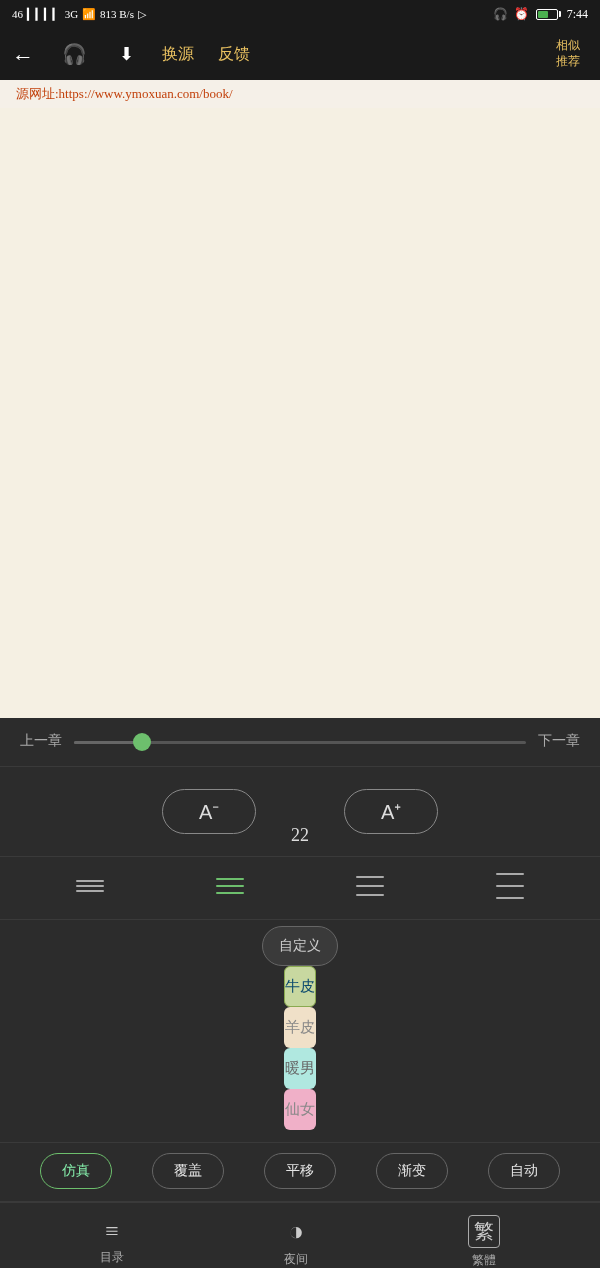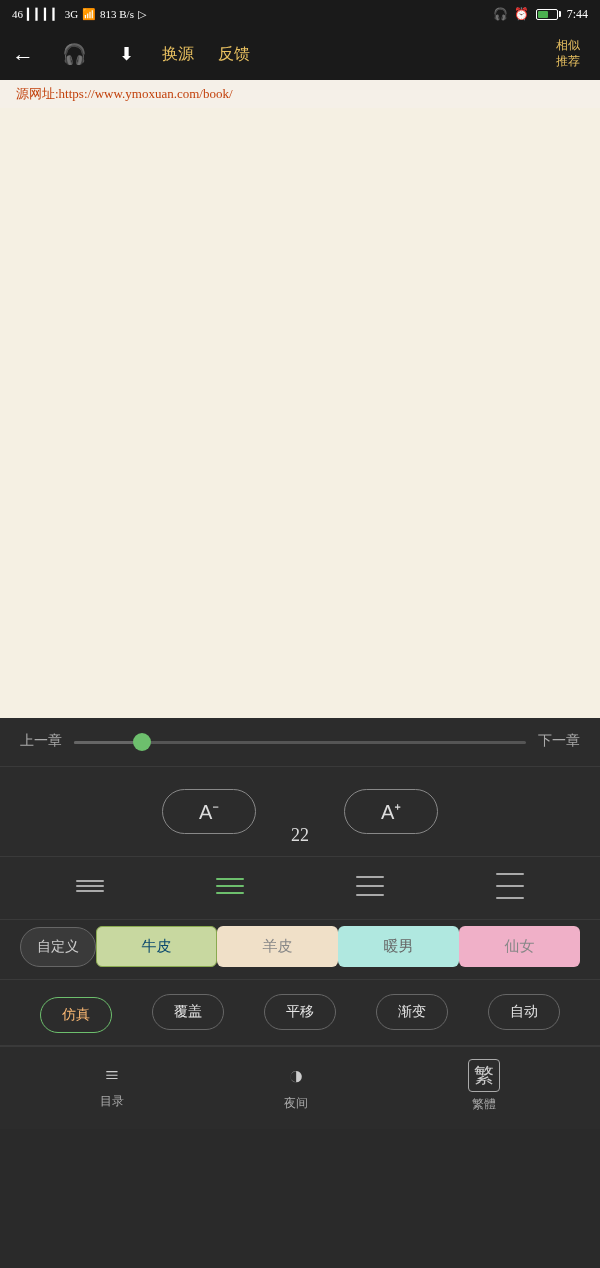--- a/index.html
+++ b/index.html
@@ -230,20 +230,21 @@
     .sp2 .spacing-icon { gap: 5px; }
     .sp3 .spacing-icon { gap: 7px; }
     .sp4 .spacing-icon { gap: 10px; }
 
     
     .theme-row {
       display: flex;
       align-items: center;
       padding: 6px 20px 12px;
       gap: 0;
+      flex-direction: column;
     }
     .theme-btn {
       border-radius: 6px;
       padding: 10px 0;
       font-size: 15px;
       cursor: pointer;
       text-align: center;
       border: 1.5px solid transparent;
     }
     .theme-custom {
@@ -292,22 +293,21 @@
       border-radius: 24px;
       color: #e5e5e5;
       font-size: 14px;
       padding: 8px 18px;
       cursor: pointer;
       min-width: 72px;
       text-align: center;
     }
     .pageturn-btn.active {
       border-color: #6dbf6d;
-      color: #fdba74;
-      margin-top: 7px;
+      color: #86efac;
     }
 
     
     .bottom-icons-row {
       display: flex;
       align-items: center;
       justify-content: space-around;
       padding: 12px 20px 16px;
       border-top: 1px solid #3a3a3a;
     }

